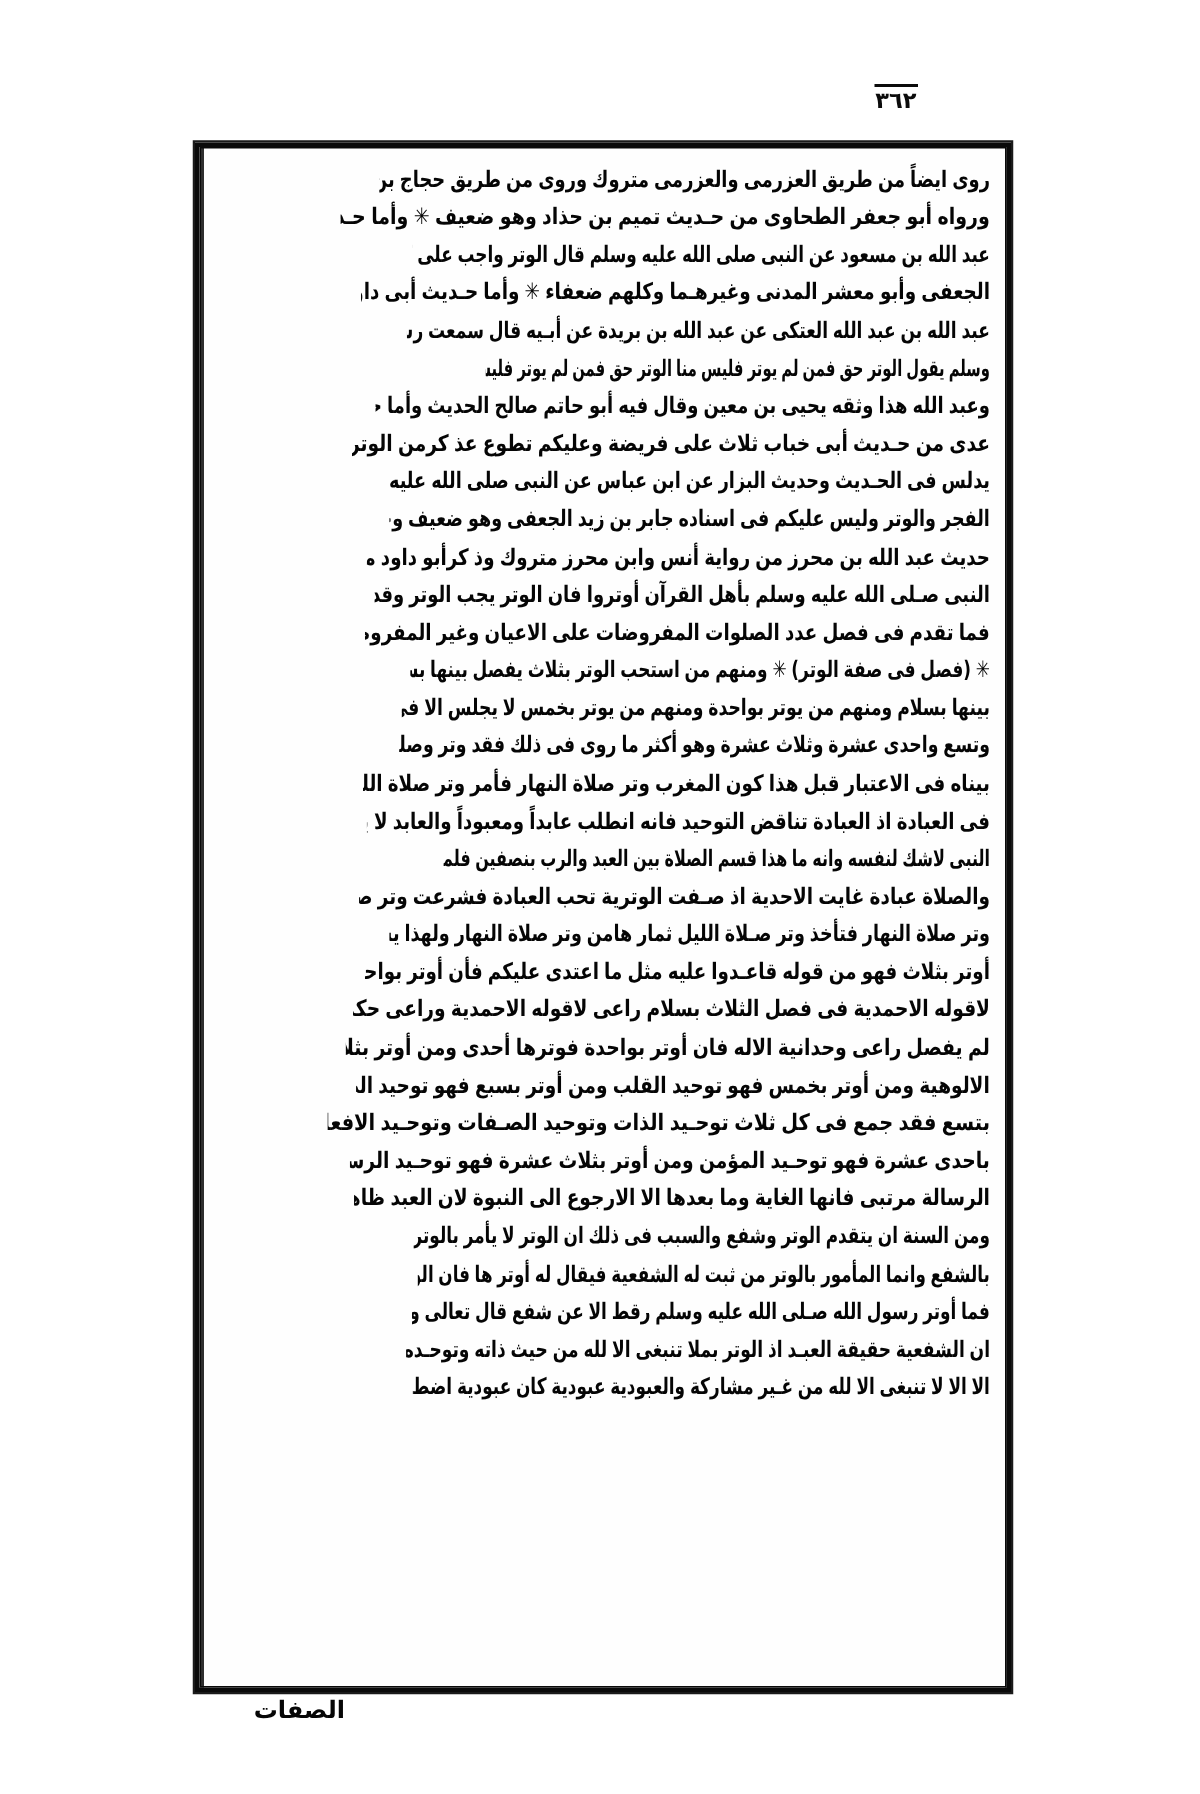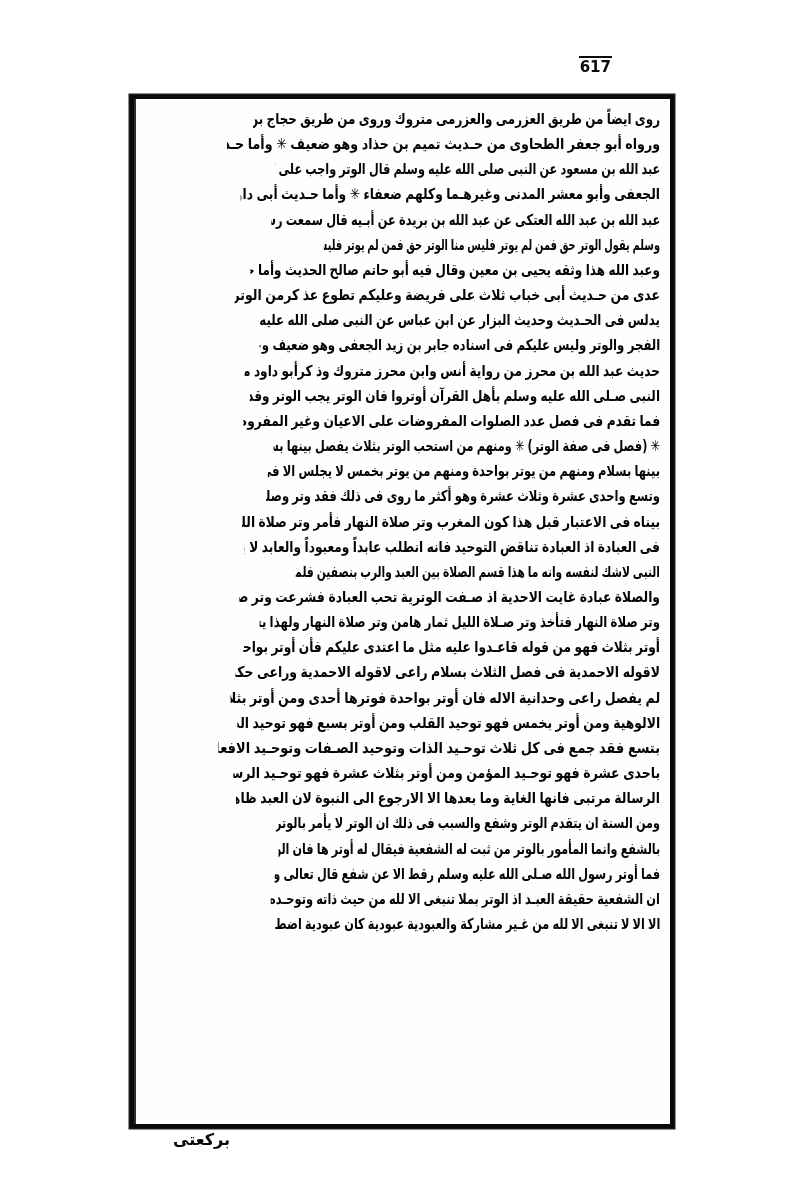--- a/index.html
+++ b/index.html
@@ -101,21 +101,21 @@
     color: #060606;
     direction: rtl;
   }
 </style>
 </head>
 <body>
 
 <div class="page">
 
   <div class="page-number">
-    <span class="overline">617</span>
+    <span class="overline">٣٦٢</span>
   </div>
 
   <div class="text-frame">
     <div class="body-text">
       <p class="line" style="transform: scaleX(0.788991);">روى ايضاً من طريق العزرمى والعزرمى متروك  وروى من طريق حجاج بن ارطاة وهو ضعيف</p>
       <p class="line" style="transform: scaleX(0.839024);">ورواه أبو جعفر الطحاوى من حـديث تميم بن حذاد وهو ضعيف  ✳  وأما حـديث البزار عن</p>
       <p class="line" style="transform: scaleX(0.745665);">عبد الله بن مسعود عن النبى صلى الله عليه وسلم قال الوتر واجب على كل مسلم فى اسناده يار</p>
       <p class="line" style="transform: scaleX(0.812598);">الجعفى وأبو معشر المدنى وغيرهـما  وكلهم ضعفاء  ✳  وأما حـديث أبى داود فذلك فهو عن</p>
       <p class="line" style="transform: scaleX(0.753285);">عبد الله بن عبد الله العتكى عن عبد الله بن بريدة عن أبـيه  قال سمعت رسول الله صلى الله عليه</p>
       <p class="line" style="transform: scaleX(0.651515);">وسلم يقول الوتر حق فمن لم يوتر فليس منا الوتر حق فمن لم يوتر  فليس منا الوتر حق فمن لم يوتر فليس منا</p>
@@ -142,15 +142,15 @@
       <p class="line" style="transform: scaleX(0.826923);">باحدى عشرة فهو توحـيد المؤمن ومن أوتر بثلاث عشرة فهو توحـيد الرسول وليس وراء</p>
       <p class="line" style="transform: scaleX(0.821656);">الرسالة مرتبى فانها الغاية وما بعدها الا الارجوع الى النبوة لان العبد ظاهر هذلك بلا شك</p>
       <p class="line" style="transform: scaleX(0.744589);">ومن السنة ان يتقدم الوتر وشفع  والسبب فى ذلك ان الوتر لا يأمر بالوتر لانه لو أمره به لكان أمراً</p>
       <p class="line" style="transform: scaleX(0.739255);">بالشفع وانما المأمور بالوتر من ثبت له الشفعية فيقال له أوتر ها  فان الوتر هو المطلوب من العبد</p>
       <p class="line" style="transform: scaleX(0.746744);">فما أوتر رسول الله صـلى الله عليه وسلم رقط الا عن شفع قال تعالى والشفع والوتر  وقد قدمنا</p>
       <p class="line" style="transform: scaleX(0.754386);">ان الشفعية حقيقة العبـد اذ الوتر بملا تنبغى الا لله من حيث ذاته  وتوحـده من جهـة أنه هـو ينبغى</p>
       <p class="line" style="transform: scaleX(0.745665);">الا الا لا تنبغى الا لله من غـير مشاركة والعبودية عبودية كان عبودية اضطرار  وبظهور ذلك فى أداء</p>
     </div>
   </div>
 
-  <div class="catchword">بركعتى</div>
+  <div class="catchword">الصفات</div>
 
 </div>
 
 </body></html>

